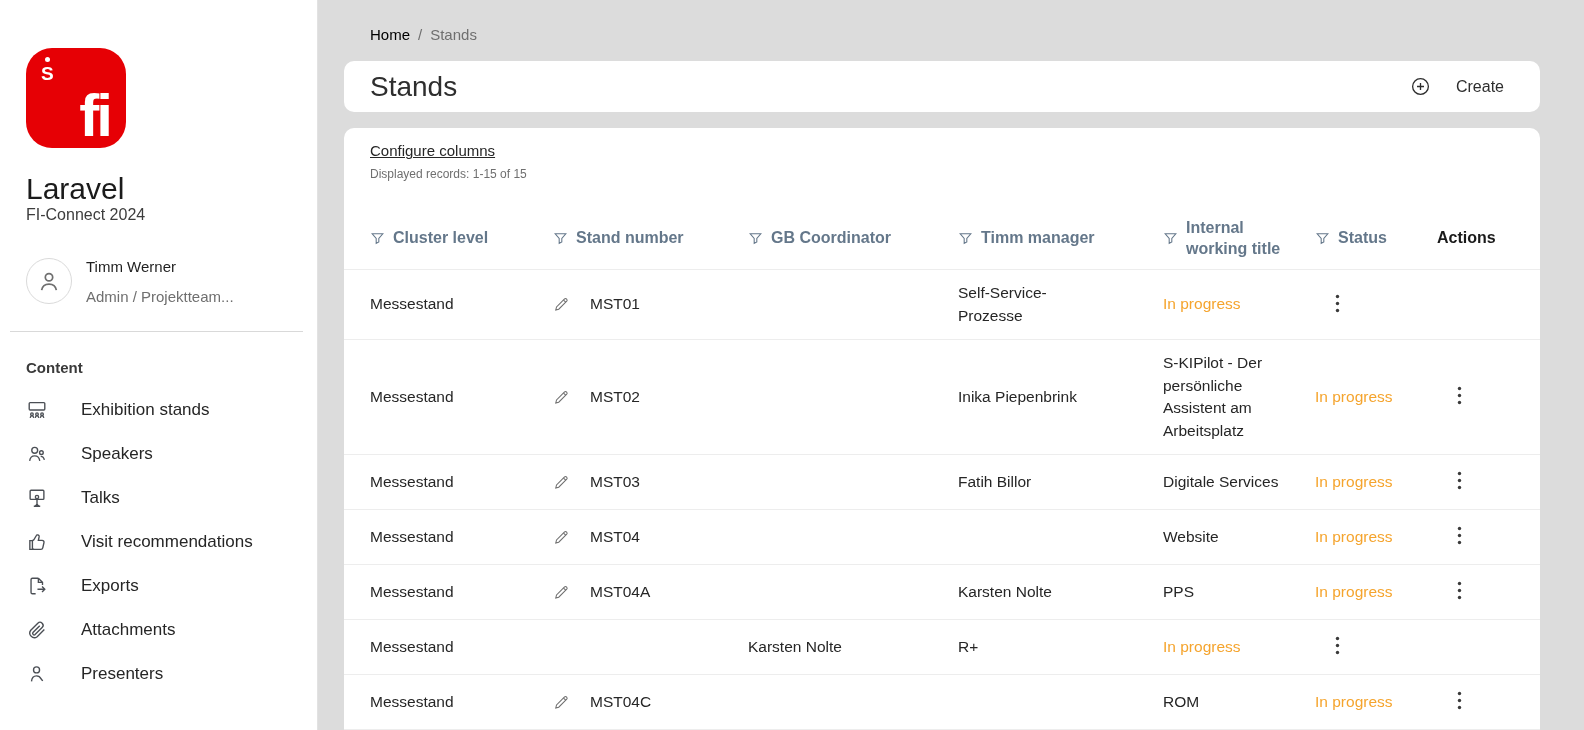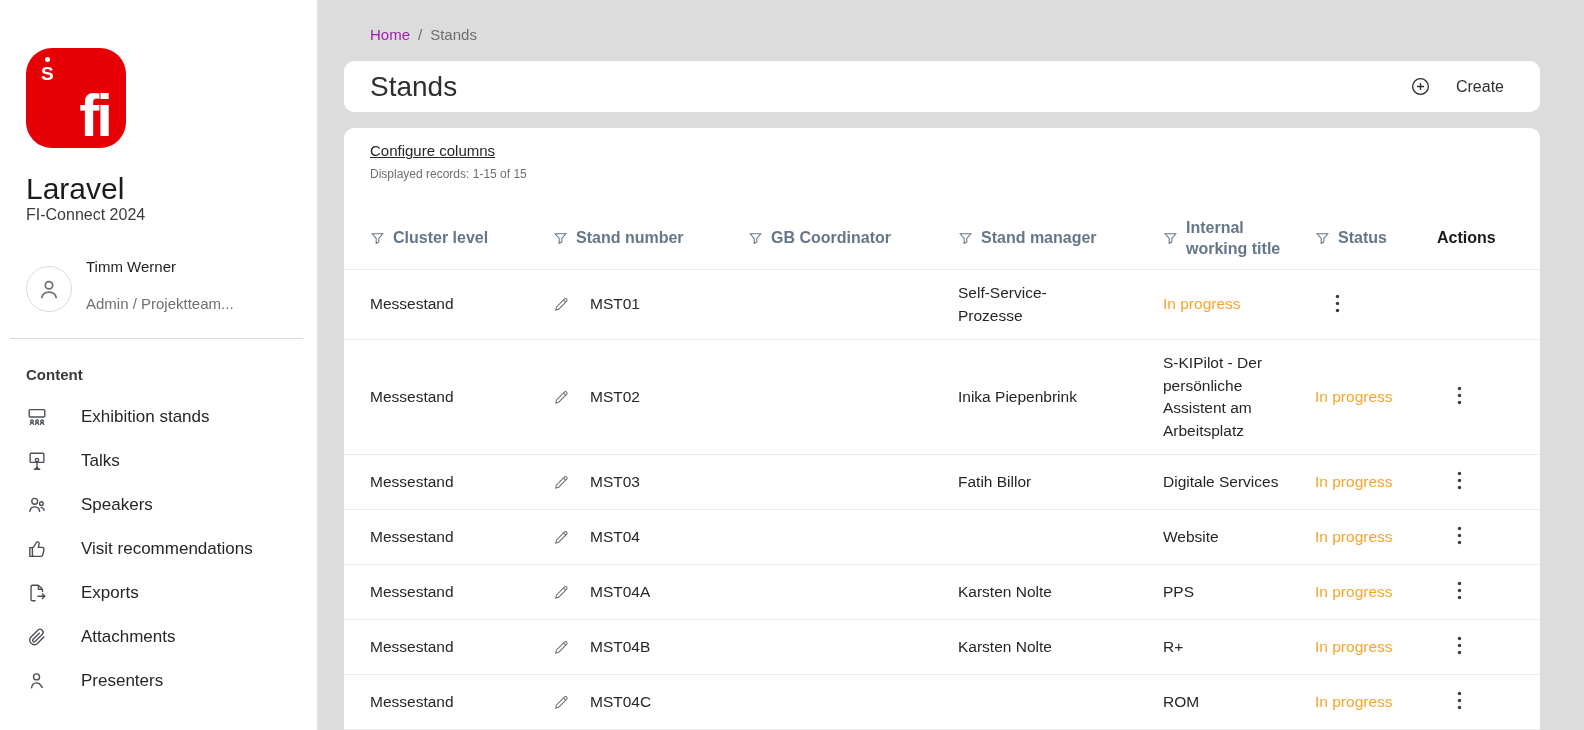--- a/index.html
+++ b/index.html
@@ -35,43 +35,43 @@
     background:#fff; margin:0 auto 2px auto;
   }
   .logo .fi-mark {
     position:absolute; right:16px; bottom:2px;
     color:#fff; font-weight:bold; font-size:60px; line-height:1;
     letter-spacing:-3px;
   }
   .app-title { margin-top:24px; font-size:30px; font-weight:300; color:#1b1b1b; }
   .app-subtitle { font-size:16px; color:#3d3d3d; }
 
-  .user-row { margin-top:34px; display:flex; align-items:flex-end; gap:14px; cursor:pointer; }
+  .user-row { margin-top:34px; display:flex; align-items:flex-start; gap:14px; cursor:pointer; }
   .avatar {
     width:46px; height:46px; border-radius:50%;
     border:1px solid #dadada; background:#fff;
     display:flex; align-items:center; justify-content:center;
   }
   .user-name { font-size:15px; color:#1f1f1f; }
-  .user-role { font-size:15px; color:#6f6f6f; margin-top:20px; }
+  .user-role { font-size:15px; color:#6f6f6f; margin-top:13px; }
 
   .sidebar-divider { height:1px; background:#d9d9d9; margin:26px 2px 0 -16px; }
 
   .section-title { margin-top:27px; font-size:15px; font-weight:bold; color:#3a3a3a; }
   .nav { margin-top:12px; }
   .nav-item {
     display:flex; align-items:center; gap:33px;
     padding:11px 0; font-size:17px; color:#262626; cursor:pointer;
   }
   .nav-item svg { stroke:#4b4f55; }
 
   
   .main { flex:1; padding:26px 44px 0 26px; display:flex; flex-direction:column; }
   .breadcrumb { padding-left:26px; font-size:15px; color:#6f6f6f; display:flex; gap:8px; }
-  .breadcrumb .home { color:#a21caf; cursor:pointer; }
+  .breadcrumb .home { color:#000000; cursor:pointer; }
 
   .title-card {
     margin-top:18px; background:#fff; border-radius:10px;
     height:82px; display:flex; align-items:center; justify-content:space-between;
     padding:0 30px 0 26px;
   }
   .page-title { font-size:28px; font-weight:300; color:#2e2e2e; }
   .create-btn {
     display:flex; align-items:center; gap:25px;
     background:none; border:none; cursor:pointer;
@@ -154,34 +154,34 @@
           <path d="M4.6 20.5c.2-1.4 1-2.2 1.9-2.2s1.7.8 1.9 2.2"></path>
         <circle cx="12" cy="16.5" r="1.4"></circle>
           <path d="M10.1 20.5c.2-1.4 1-2.2 1.9-2.2s1.7.8 1.9 2.2"></path>
         <circle cx="17.5" cy="16.5" r="1.4"></circle>
           <path d="M15.6 20.5c.2-1.4 1-2.2 1.9-2.2s1.7.8 1.9 2.2"></path>
       </svg>
       <span>Exhibition stands</span>
     </div>
     <div class="nav-item">
       <svg width="22" height="22" viewBox="0 0 24 24" fill="none" stroke-width="1.5">
-        <rect x="4.5" y="3.5" width="15" height="10" rx="1"></rect>
-        <circle cx="12" cy="11" r="1.8"></circle>
-        <path d="M12 13.5v5.5M8.5 21h7M12 19l-2.5 2M12 19l2.5 2"></path>
-      </svg>
-      <span>Talks</span>
-    </div>
-    <div class="nav-item">
-      <svg width="22" height="22" viewBox="0 0 24 24" fill="none" stroke-width="1.5">
         <circle cx="9.5" cy="8" r="3.2"></circle>
         <path d="M4 19.5c.4-3.4 2.6-5.4 5.5-5.4s5.1 2 5.5 5.4"></path>
         <circle cx="16.8" cy="10.5" r="2"></circle>
         <path d="M16 14.6c2.2.1 3.6 1.5 4 3.9"></path>
       </svg>
       <span>Speakers</span>
+    </div>
+    <div class="nav-item">
+      <svg width="22" height="22" viewBox="0 0 24 24" fill="none" stroke-width="1.5">
+        <rect x="4.5" y="3.5" width="15" height="10" rx="1"></rect>
+        <circle cx="12" cy="11" r="1.8"></circle>
+        <path d="M12 13.5v5.5M8.5 21h7M12 19l-2.5 2M12 19l2.5 2"></path>
+      </svg>
+      <span>Talks</span>
     </div>
     <div class="nav-item">
       <svg width="22" height="22" viewBox="0 0 24 24" fill="none" stroke-width="1.5">
         <path d="M7 10.5V20H4.2V10.5H7z"></path>
         <path d="M7 19.2c.6.5 1.3.8 2.1.8h7.2c1 0 1.8-.7 2-1.6l1.3-5.8c.3-1.3-.7-2.4-2-2.4h-4.1l.8-3.7c.2-1.1-.5-2.1-1.6-2.3-.6-.1-1.2.2-1.4.8L8.4 9.8 7 10.5"></path>
       </svg>
       <span>Visit recommendations</span>
     </div>
     <div class="nav-item">
       <svg width="22" height="22" viewBox="0 0 24 24" fill="none" stroke-width="1.5">
@@ -251,21 +251,21 @@
         <div class="th">
           <svg width="15" height="15" viewBox="0 0 24 24" fill="none" stroke-width="1.7">
             <path d="M3.5 4.5h17l-6.4 7.4v5.6l-4.2 2.2v-7.8L3.5 4.5z"></path>
           </svg>
           <span>GB Coordinator</span>
         </div>
         <div class="th">
           <svg width="15" height="15" viewBox="0 0 24 24" fill="none" stroke-width="1.7">
             <path d="M3.5 4.5h17l-6.4 7.4v5.6l-4.2 2.2v-7.8L3.5 4.5z"></path>
           </svg>
-          <span>Stand manager</span>
+          <span>Timm manager</span>
         </div>
         <div class="th">
           <svg width="15" height="15" viewBox="0 0 24 24" fill="none" stroke-width="1.7">
             <path d="M3.5 4.5h17l-6.4 7.4v5.6l-4.2 2.2v-7.8L3.5 4.5z"></path>
           </svg>
           <span>Internal working title</span>
         </div>
         <div class="th">
           <svg width="15" height="15" viewBox="0 0 24 24" fill="none" stroke-width="1.7">
             <path d="M3.5 4.5h17l-6.4 7.4v5.6l-4.2 2.2v-7.8L3.5 4.5z"></path>
@@ -376,29 +376,20 @@
           <div class="cell title-cell">PPS</div>
           <div class="cell status-cell">In progress</div>
           <div class="cell"><button class="kebab-btn"><svg width="5" height="19" viewBox="0 0 5 19">
                 <circle cx="2.5" cy="2.5" r="1.7" fill="#3a3a3a"></circle>
                 <circle cx="2.5" cy="9.5" r="1.7" fill="#3a3a3a"></circle>
                 <circle cx="2.5" cy="16.5" r="1.7" fill="#3a3a3a"></circle>
               </svg></button></div>
         </div>
         <div class="tr grid-cols">
           <div class="cell">Messestand</div>
-          <div class="cell stand-number-cell">
-            <button class="pencil-btn">
-              <svg width="17" height="17" viewBox="0 0 24 24" fill="none" stroke="#6f6f6f" stroke-width="1.5">
-                <path d="M16.3 4.2a2.2 2.2 0 0 1 3.1 3.1L8.1 18.6 3.9 19.7 5 15.5 16.3 4.2z"></path>
-                <path d="M14.8 5.7l3.1 3.1"></path>
-              </svg>
-            </button>
-            <span>MST04B</span>
-          </div>
           <div class="cell"></div>
           <div class="cell">Karsten Nolte</div>
           <div class="cell title-cell">R+</div>
           <div class="cell status-cell">In progress</div>
           <div class="cell"><button class="kebab-btn"><svg width="5" height="19" viewBox="0 0 5 19">
                 <circle cx="2.5" cy="2.5" r="1.7" fill="#3a3a3a"></circle>
                 <circle cx="2.5" cy="9.5" r="1.7" fill="#3a3a3a"></circle>
                 <circle cx="2.5" cy="16.5" r="1.7" fill="#3a3a3a"></circle>
               </svg></button></div>
         </div>

